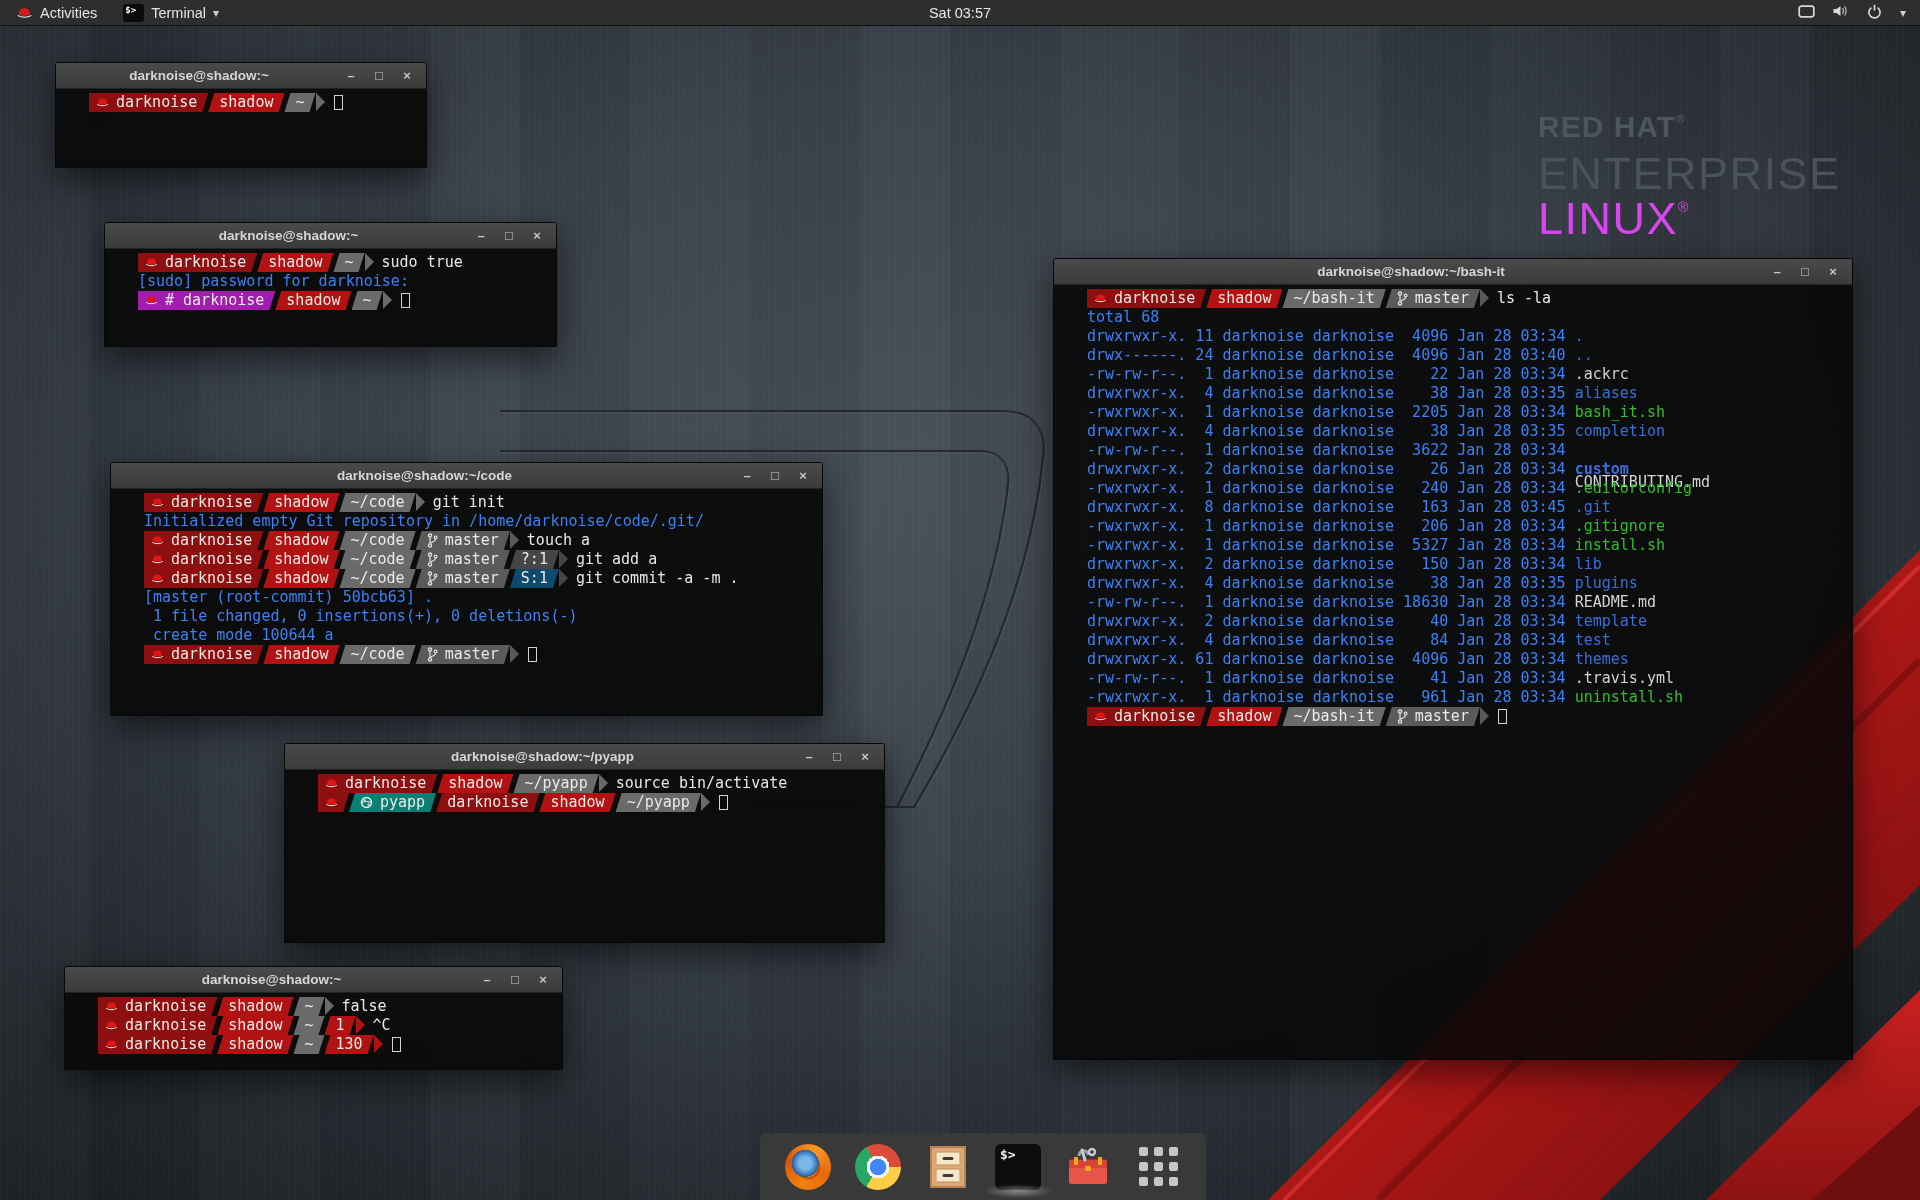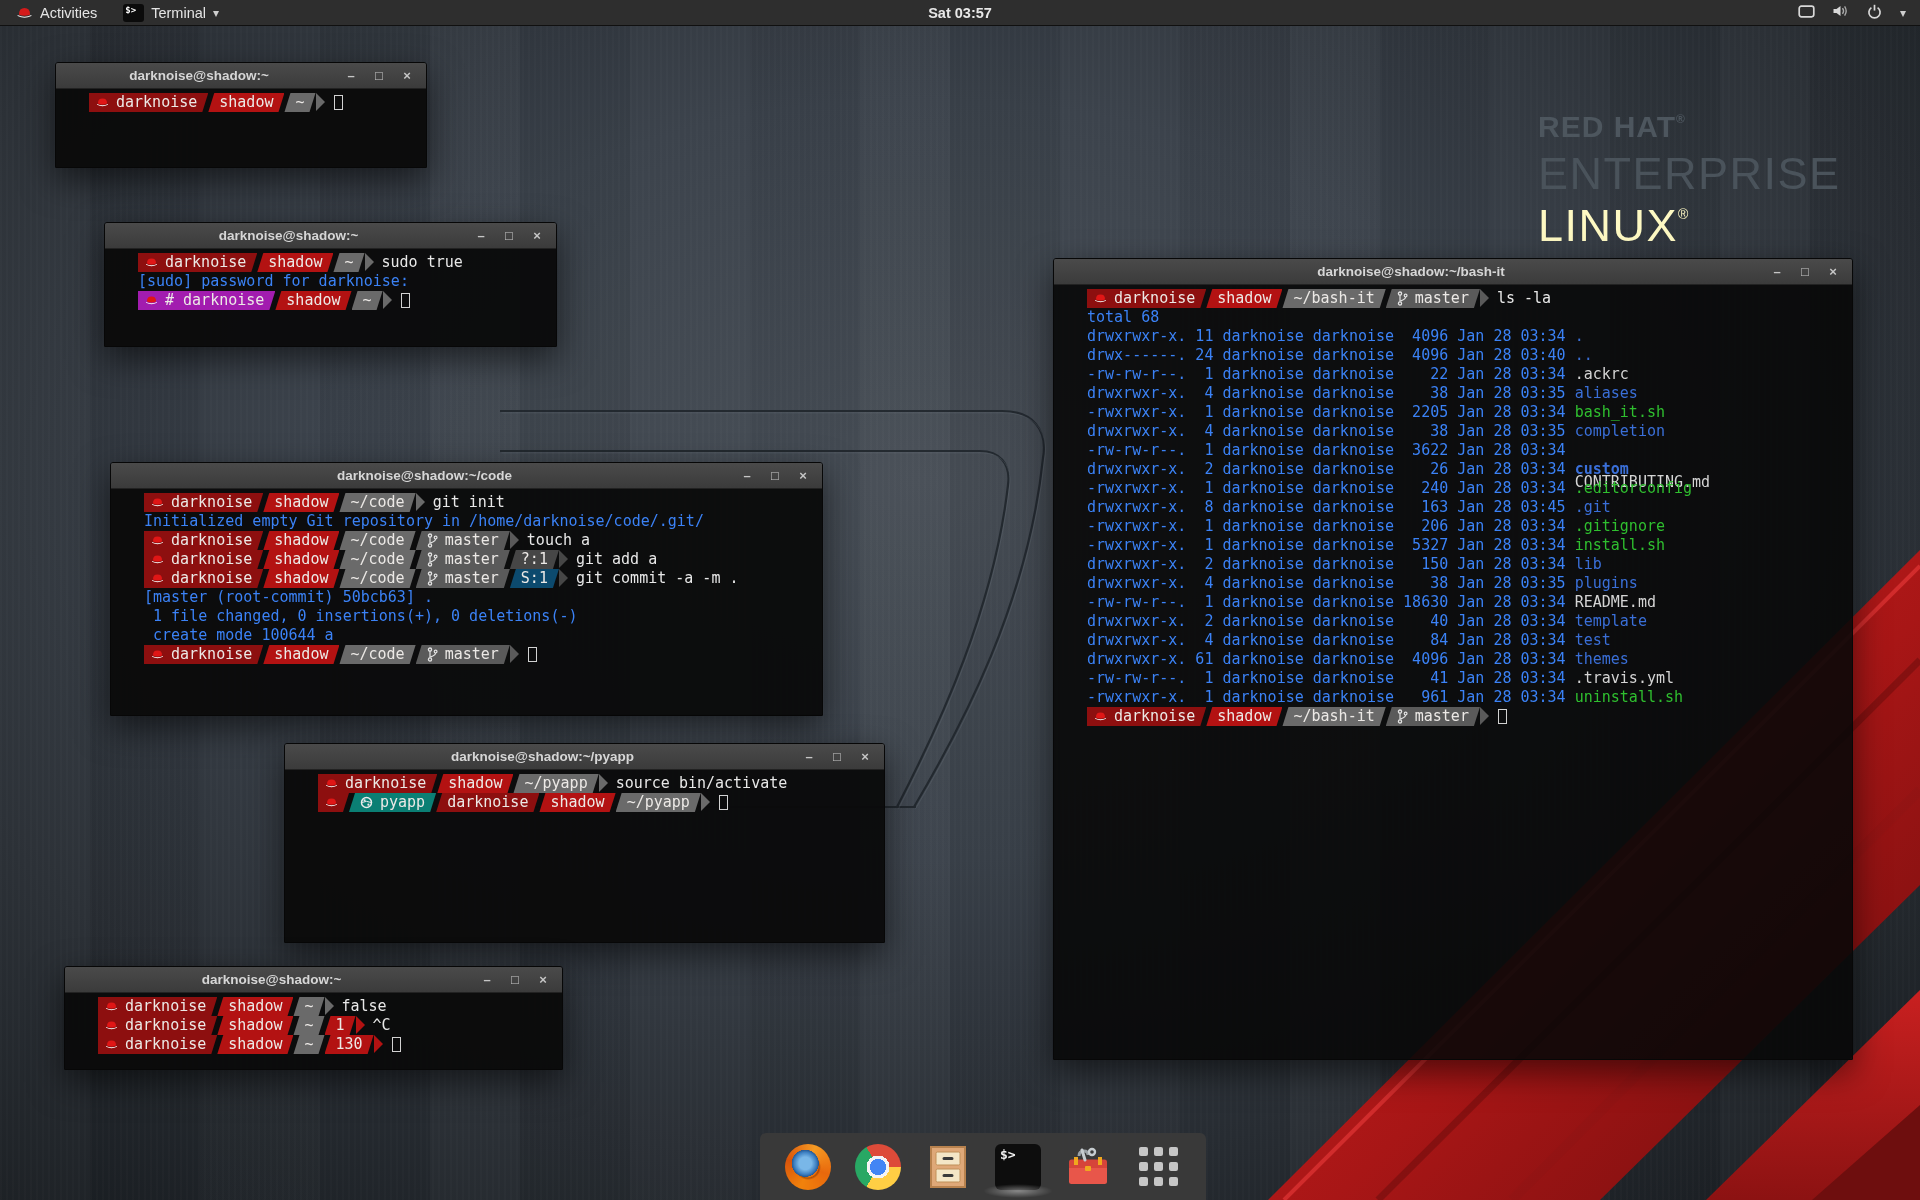--- a/index.html
+++ b/index.html
@@ -24,29 +24,29 @@
   
   .topbar { position:absolute; top:0; left:0; width:1920px; height:26px;
     background:#2e2e2e; border-bottom:1px solid #101010;
     display:flex; align-items:center; color:#e4e4e4; font-size:14.5px; z-index:60; }
   .tb-left { display:flex; align-items:center; gap:14px; padding-left:10px; }
   .activities { display:flex; align-items:center; gap:7px; padding:0 6px; height:26px; cursor:default; }
   .appmenu { display:flex; align-items:center; gap:7px; padding:0 6px; height:26px; }
   .appicon { width:21px; height:18px; background:#0b0b0b; border-radius:3px;
     display:flex; align-items:flex-start; justify-content:flex-start; padding:1px 2px;
     font:bold 9px/10px "DejaVu Sans Mono",monospace; color:#fff; }
-  .tb-clock { position:absolute; left:0; right:0; text-align:center; font-weight:bold; color:#e8e8e8; }
+  .tb-clock { position:absolute; left:0; right:0; text-align:center; font-weight:normal; color:#e8e8e8; }
   .tb-right { margin-left:auto; display:flex; align-items:center; gap:17px; padding-right:14px; z-index:2; }
   .tb-chev { color:#cfcfcf; font-size:12px; }
 
   
   .brand { position:absolute; left:1538px; top:112px; color:#4d565e; line-height:1; }
   .brand .b1 { font-weight:bold; font-size:30px; letter-spacing:1px; }
   .brand .b2 { font-size:45px; letter-spacing:1.5px; font-weight:300; color:#4a535b; margin-top:9px; }
-  .brand .b3 { font-size:45px; letter-spacing:1.5px; font-weight:300; color:#fef9c3; margin-top:7px; }
+  .brand .b3 { font-size:45px; letter-spacing:1.5px; font-weight:300; color:#d946ef; }
   .brand sup { font-size:12px; vertical-align:14px; }
   .brand .b2 sup, .brand .b3 sup { font-size:14px; vertical-align:22px; }
 
   
   .window { position:absolute; border:1px solid #070707; border-radius:3px 3px 0 0;
     box-shadow:0 12px 34px rgba(0,0,0,.55); display:flex; flex-direction:column; z-index:20; }
   .titlebar { height:26px; flex:0 0 26px; background:linear-gradient(#4a4a4a,#3b3b3b);
     border-bottom:1px solid #222; border-radius:2px 2px 0 0;
     display:flex; align-items:center; position:relative; }
   .title { position:absolute; left:0; right:84px; text-align:center;

